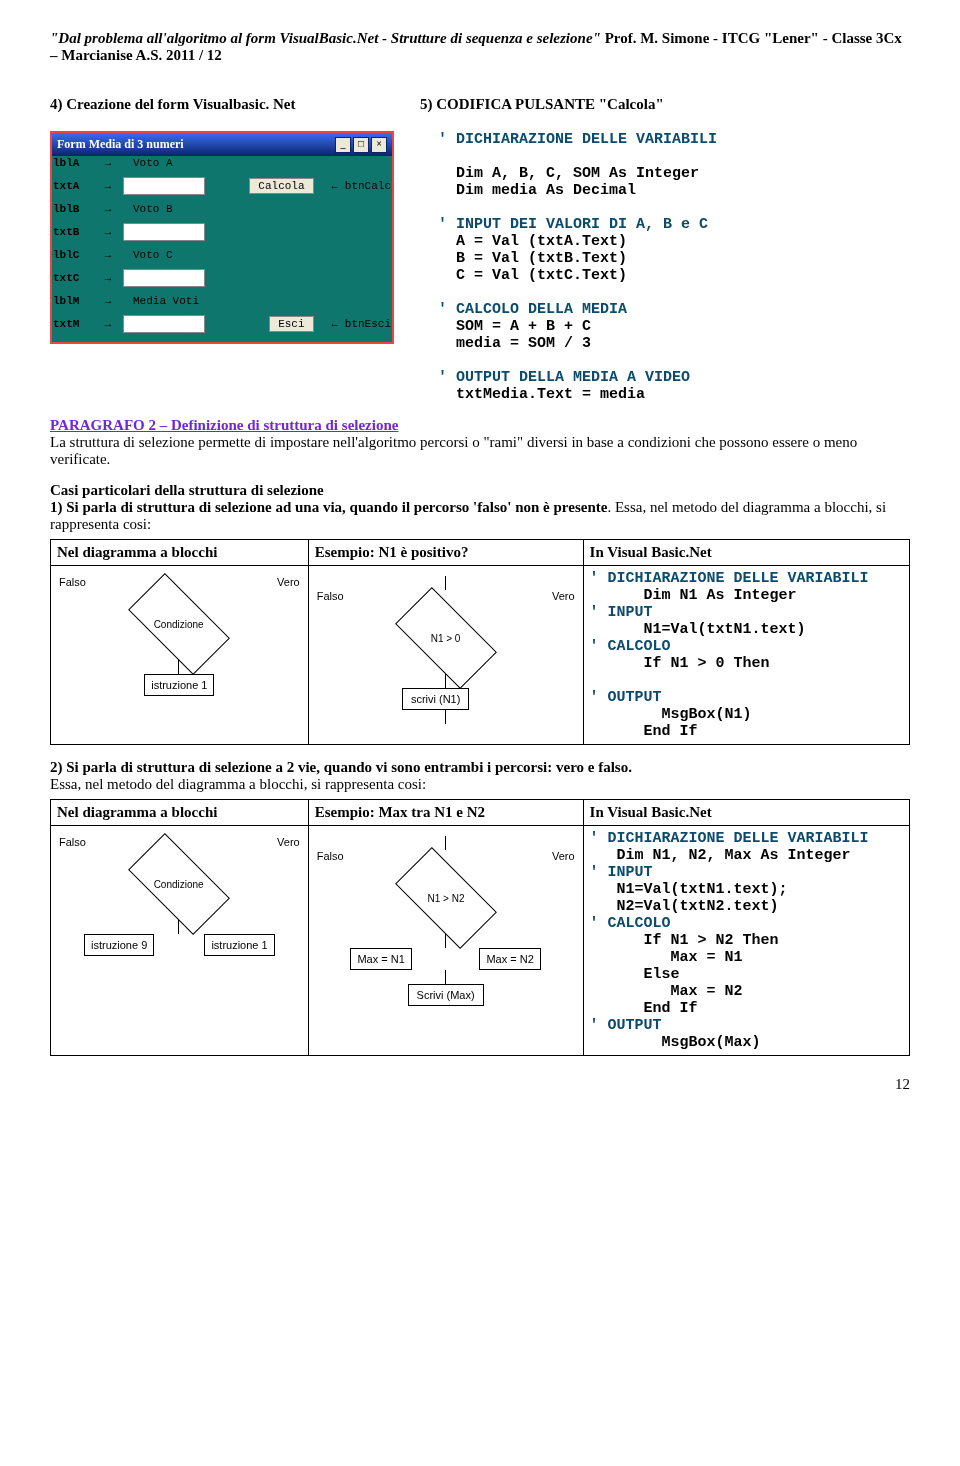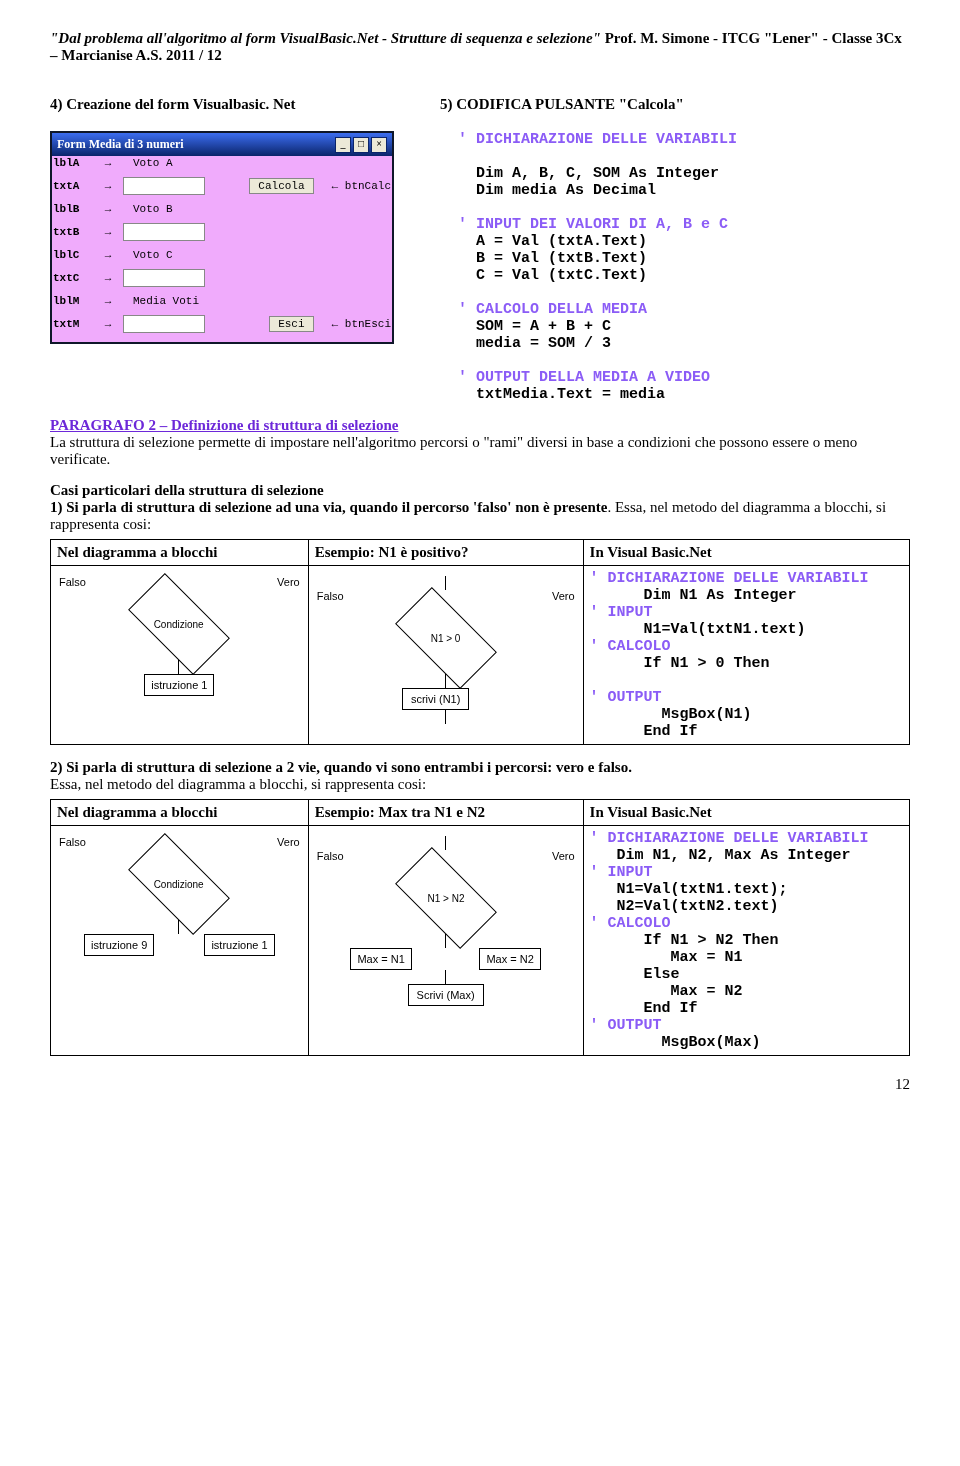--- a/index.html
+++ b/index.html
@@ -1,32 +1,32 @@
 <!DOCTYPE html>
 <html><head>
 <meta charset="utf-8">
 <style>
 body{margin:0;padding:30px 50px;font-family:"Times New Roman",serif;font-size:15px;background:#fff;color:#000;width:860px}
 .header{font-weight:bold}
 .header .title{font-style:italic}
 .section-title{font-weight:bold;margin:18px 0}
-.two-col{display:flex;gap:20px;align-items:flex-start}
-.form-window{border:2px solid #0f172a;background:#f0abfc;width:340px}
+.two-col{display:flex;align-items:flex-start}
+.form-window{border:2px solid #ef4444;background:#0f766e;width:340px}
 .form-titlebar{background:linear-gradient(#3c6df0,#0a246a);color:#fff;font-weight:bold;font-size:12px;padding:3px 5px;display:flex;justify-content:space-between;align-items:center}
 .form-titlebar .btns span{display:inline-block;width:14px;height:14px;background:#ece9d8;border:1px solid #0a246a;margin-left:2px;text-align:center;line-height:12px;font-size:10px;color:#000}
 .form-body{padding:1px;font-family:Liberation Mono, monospace;font-size:11px}
 .form-row{display:flex;align-items:center;margin-bottom:8px}
 .form-row .lbl{width:40px;font-weight:bold}
 .form-row .arrow{width:30px;text-align:center}
 .form-row .field{border:1px solid #888;background:#fff;height:16px;width:80px}
 .form-row .desc{margin-left:10px}
 .form-row .btn{border:1px solid #888;background:#ece9d8;padding:1px 8px;font-size:11px}
 .form-row .annot{margin-left:18px}
 .code{font-family:"Courier New",monospace;font-weight:bold;font-size:15px;white-space:pre}
-.green{color:#8b5cf6}
+.green{color:#0c4a6e}
 .blue{color:#000000}
 .para-title{font-weight:bold;color:#6d28d9;text-decoration:underline}
 p{margin:0}
 table.grid{border-collapse:collapse;width:100%;margin-top:6px}
 table.grid td{border:1px solid #000;vertical-align:top;padding:4px 6px}
 table.grid th{border:1px solid #000;text-align:left;padding:4px 6px;font-weight:bold}
 .diagram{font-family:Liberation Sans, sans-serif;font-size:12px;padding:6px 2px}
 .diamond{width:90px;height:50px;transform:rotate(45deg);border:1px solid #000;display:flex;align-items:center;justify-content:center;margin:10px auto}
 .diamond span{transform:rotate(-45deg);font-size:10px;text-align:center}
 .box{border:1px solid #000;padding:4px 6px;display:inline-block;font-size:11px;text-align:left}

